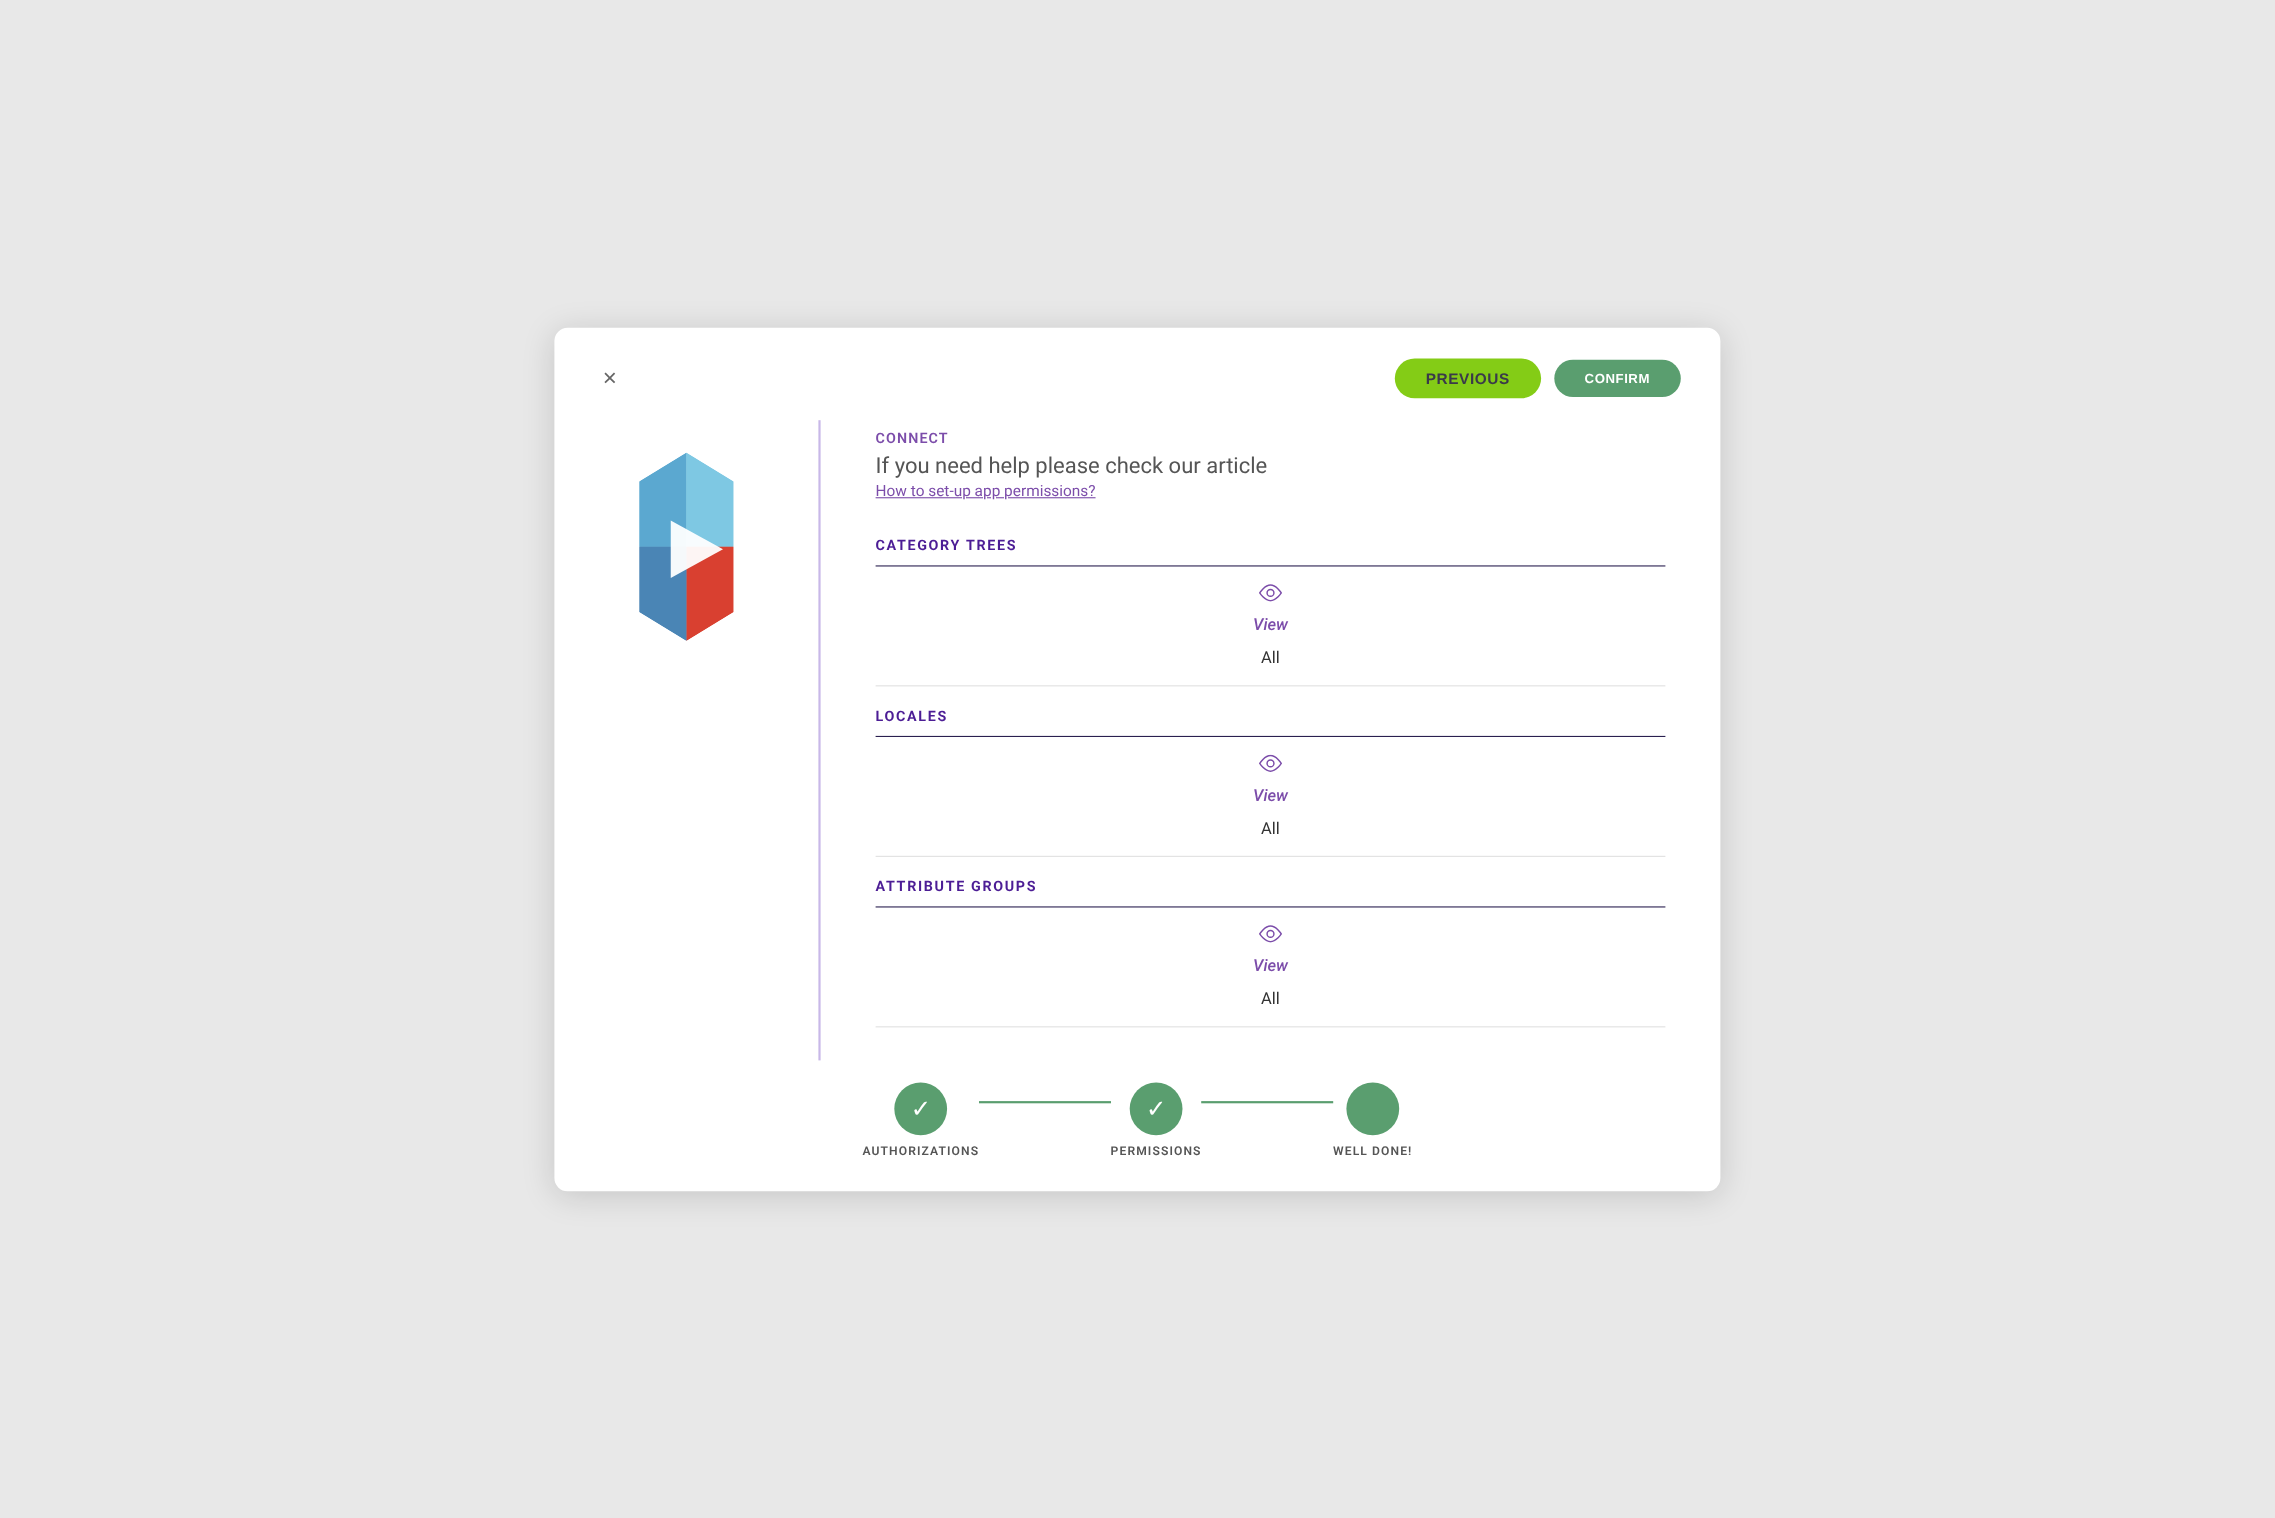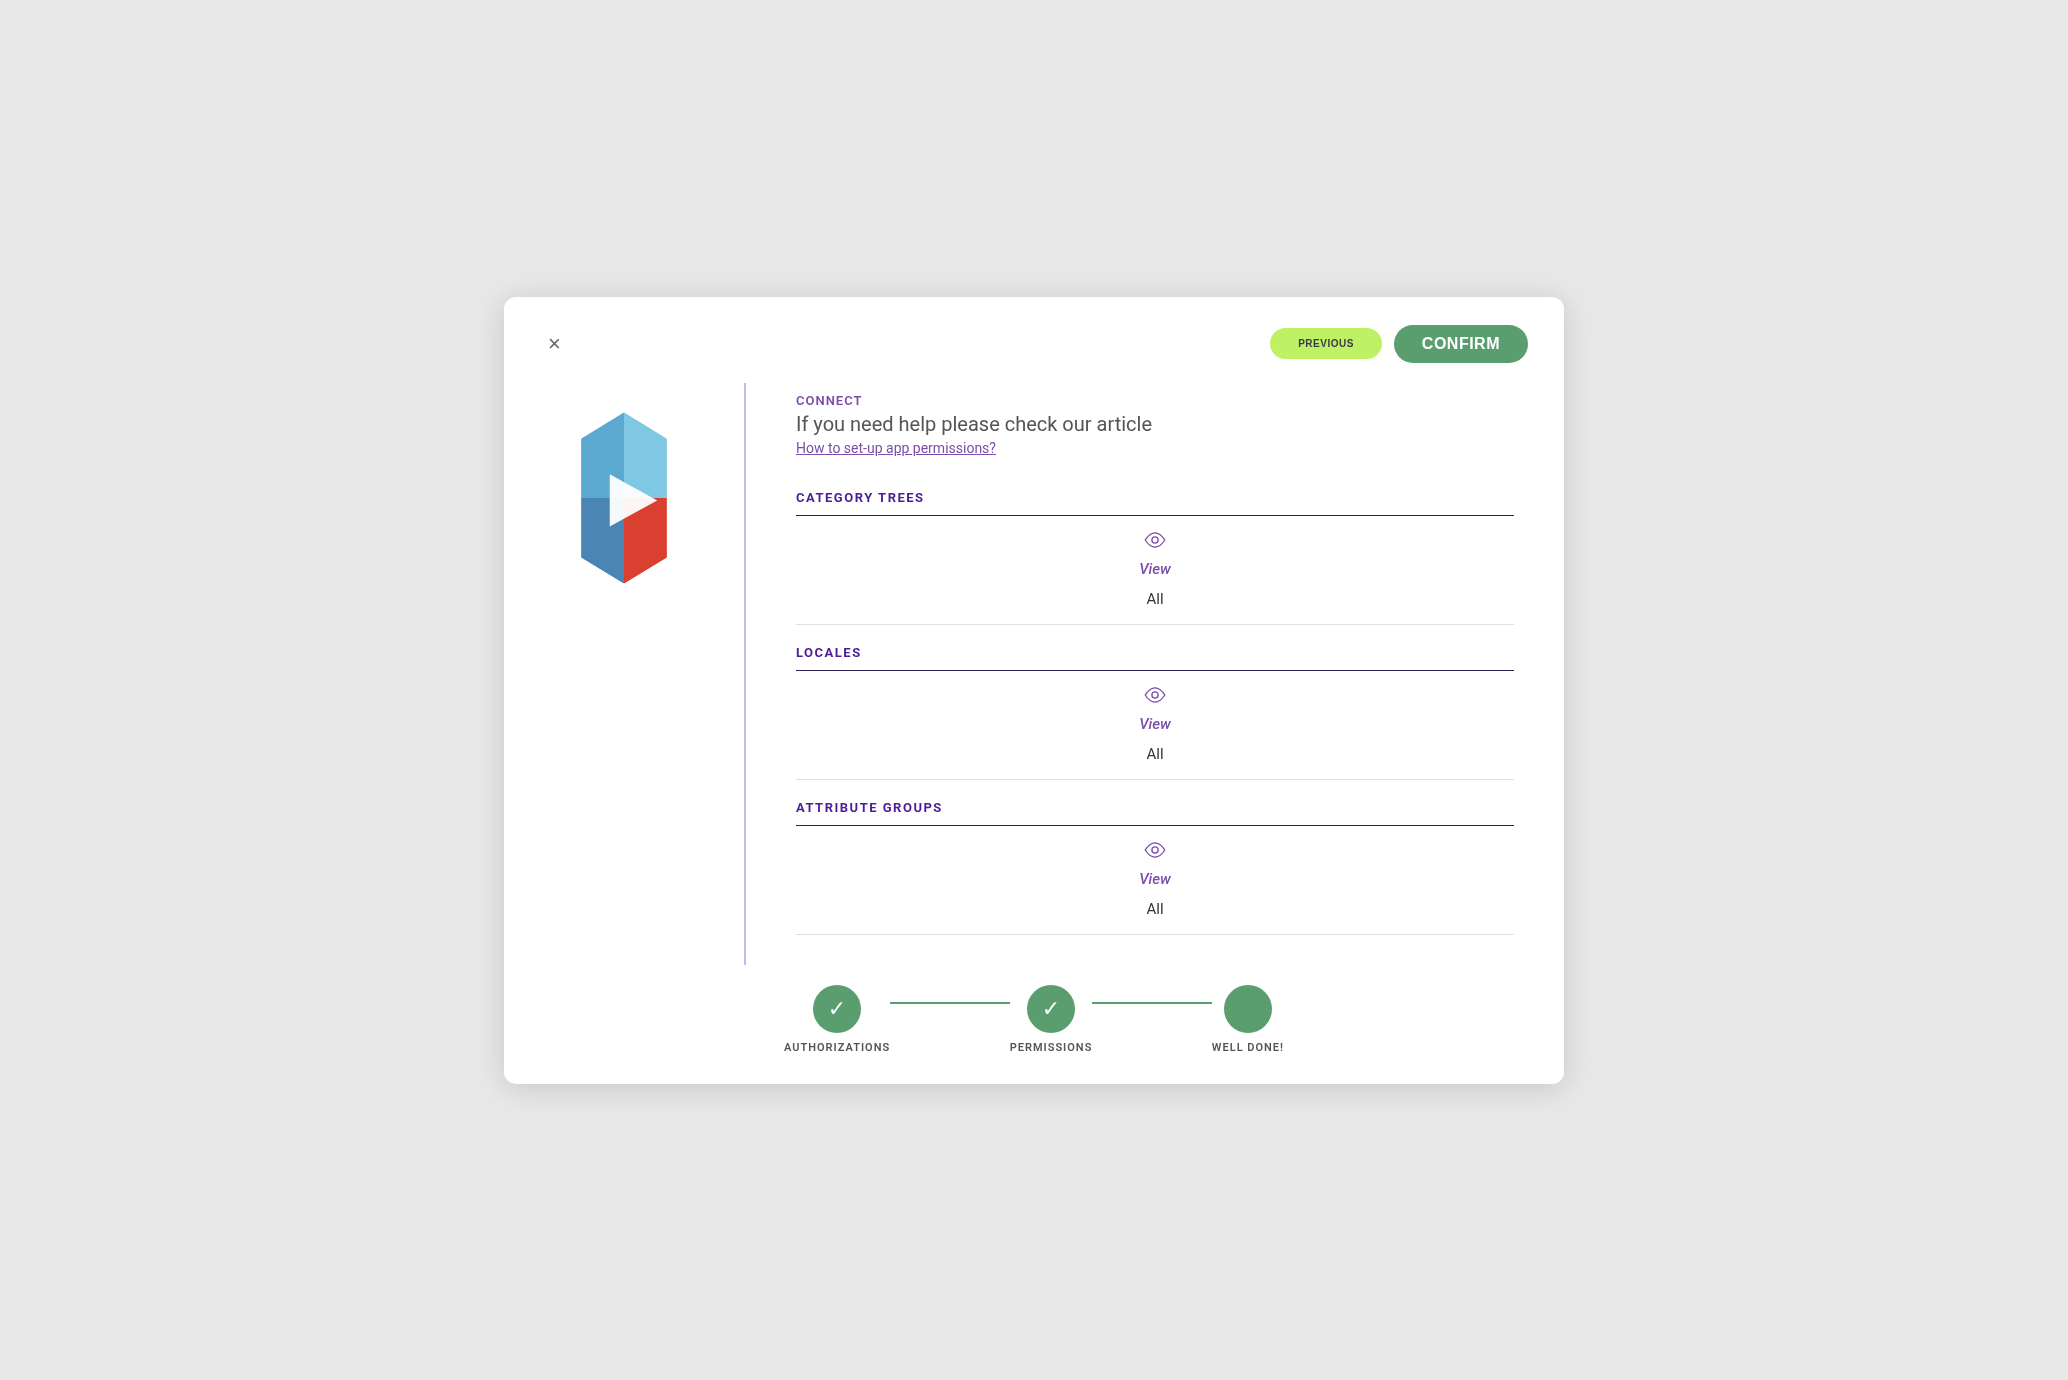--- a/index.html
+++ b/index.html
@@ -37,37 +37,37 @@
       color: #666;
       line-height: 1;
       padding: 4px 8px;
     }
     .header-buttons {
       display: flex;
       gap: 12px;
       align-items: center;
     }
     .btn-previous {
-      background: #bef264;
+      background: #84cc16;
       color: #3a3a4a;
       border: none;
       border-radius: 24px;
       padding: 10px 28px;
-      font-size: 10px;
+      font-size: 14px;
       font-weight: 600;
       letter-spacing: 0.5px;
       cursor: pointer;
     }
     .btn-confirm {
       background: #5a9e6f;
       color: #ffffff;
       border: none;
       border-radius: 24px;
       padding: 10px 28px;
-      font-size: 16px;
+      font-size: 12px;
       font-weight: 600;
       letter-spacing: 0.5px;
       cursor: pointer;
     }
     .modal-body {
       display: flex;
       flex: 1;
       padding: 20px 0 0 0;
     }
     .left-panel {

